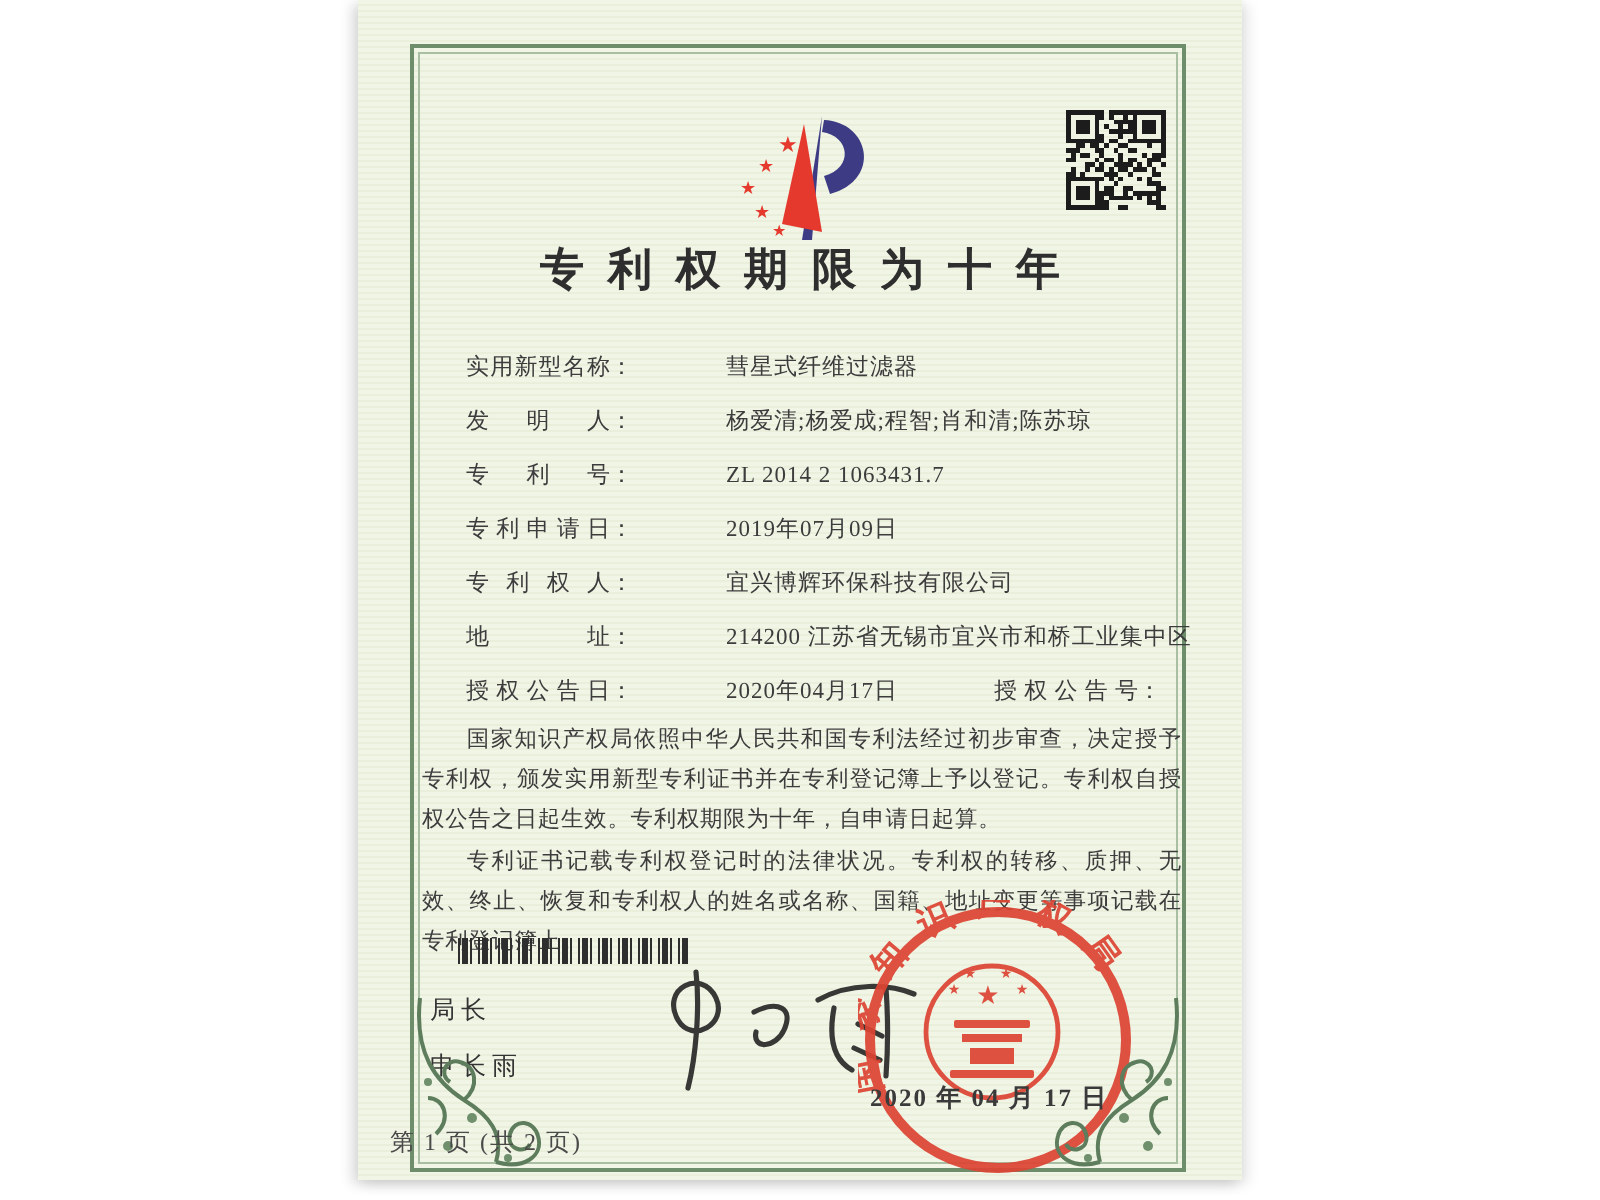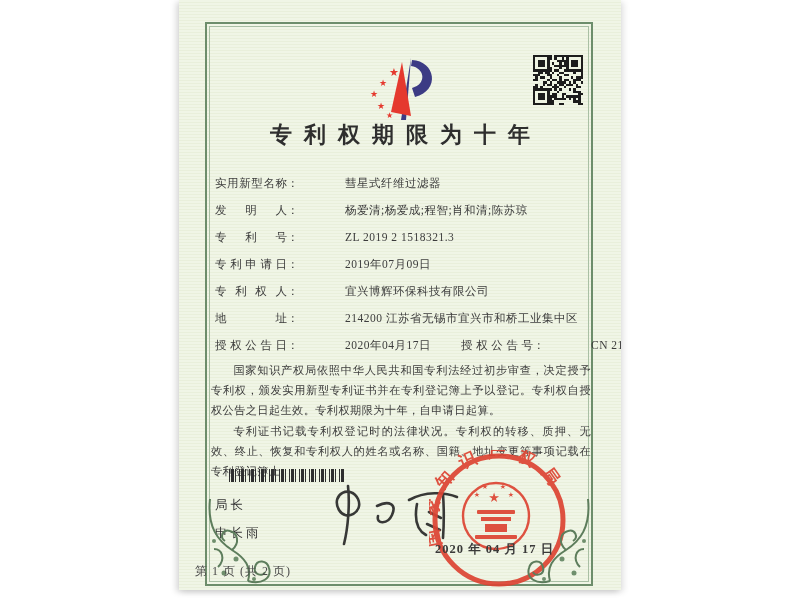--- a/index.html
+++ b/index.html
@@ -24,21 +24,21 @@
   }
   .cert-no{position:absolute;left:36px;top:48px;font-size:11.5px;letter-spacing:1px;color:#444;}
   .logo{position:absolute;left:176px;top:52px;width:92px;height:74px;}
   .qr{position:absolute;left:354px;top:55px;width:50px;height:50px;}
   .title{
     position:absolute;left:0;top:120px;width:100%;text-align:center;
     font-size:22px;font-weight:600;letter-spacing:12px;color:#2e2e2e;text-indent:12px;
   }
   .fields{position:absolute;left:36px;top:176px;right:28px;font-size:11.5px;color:#3c3c3c;}
   .frow{height:16px;margin-bottom:11px;white-space:nowrap;}
-  .lbl{display:inline-block;width:72px;text-align:justify;text-align-last:justify;vertical-align:top;}
+  .lbl{display:inline-block;width:72px;text-align:justify;text-align-last:justify;vertical-align:top;margin-left:18px;}
   .colon{display:inline-block;width:10px;}
   .val{letter-spacing:.5px;margin-left:48px;}
   .pair2{margin-left:30px;}
   .body-text{
     position:absolute;left:32px;top:360px;right:30px;
     font-size:11.2px;line-height:20px;text-align:justify;color:#3c3c3c;letter-spacing:.4px;
   }
   .body-text p{margin:0 0 1px;text-indent:2em;}
   .barcode{
     position:absolute;left:50px;top:469px;width:116px;height:13px;
@@ -236,21 +236,21 @@
   <div class="title">专利权期限为十年</div>
 
   <div class="fields">
     <div class="frow">
       <span class="lbl">实用新型名称</span><span class="colon">：</span><span class="val">彗星式纤维过滤器</span>
     </div>
     <div class="frow">
       <span class="lbl">发明人</span><span class="colon">：</span><span class="val">杨爱清;杨爱成;程智;肖和清;陈苏琼</span>
     </div>
     <div class="frow">
-      <span class="lbl">专利号</span><span class="colon">：</span><span class="val">ZL 2019 2 1518321.3</span>
+      <span class="lbl">专利号</span><span class="colon">：</span><span class="val">ZL 2014 2 1063431.7</span>
     </div>
     <div class="frow">
       <span class="lbl">专利申请日</span><span class="colon">：</span><span class="val">2019年07月09日</span>
     </div>
     <div class="frow">
       <span class="lbl">专利权人</span><span class="colon">：</span><span class="val">宜兴博辉环保科技有限公司</span>
     </div>
     <div class="frow">
       <span class="lbl">地址</span><span class="colon">：</span><span class="val">214200 江苏省无锡市宜兴市和桥工业集中区</span>
     </div>

